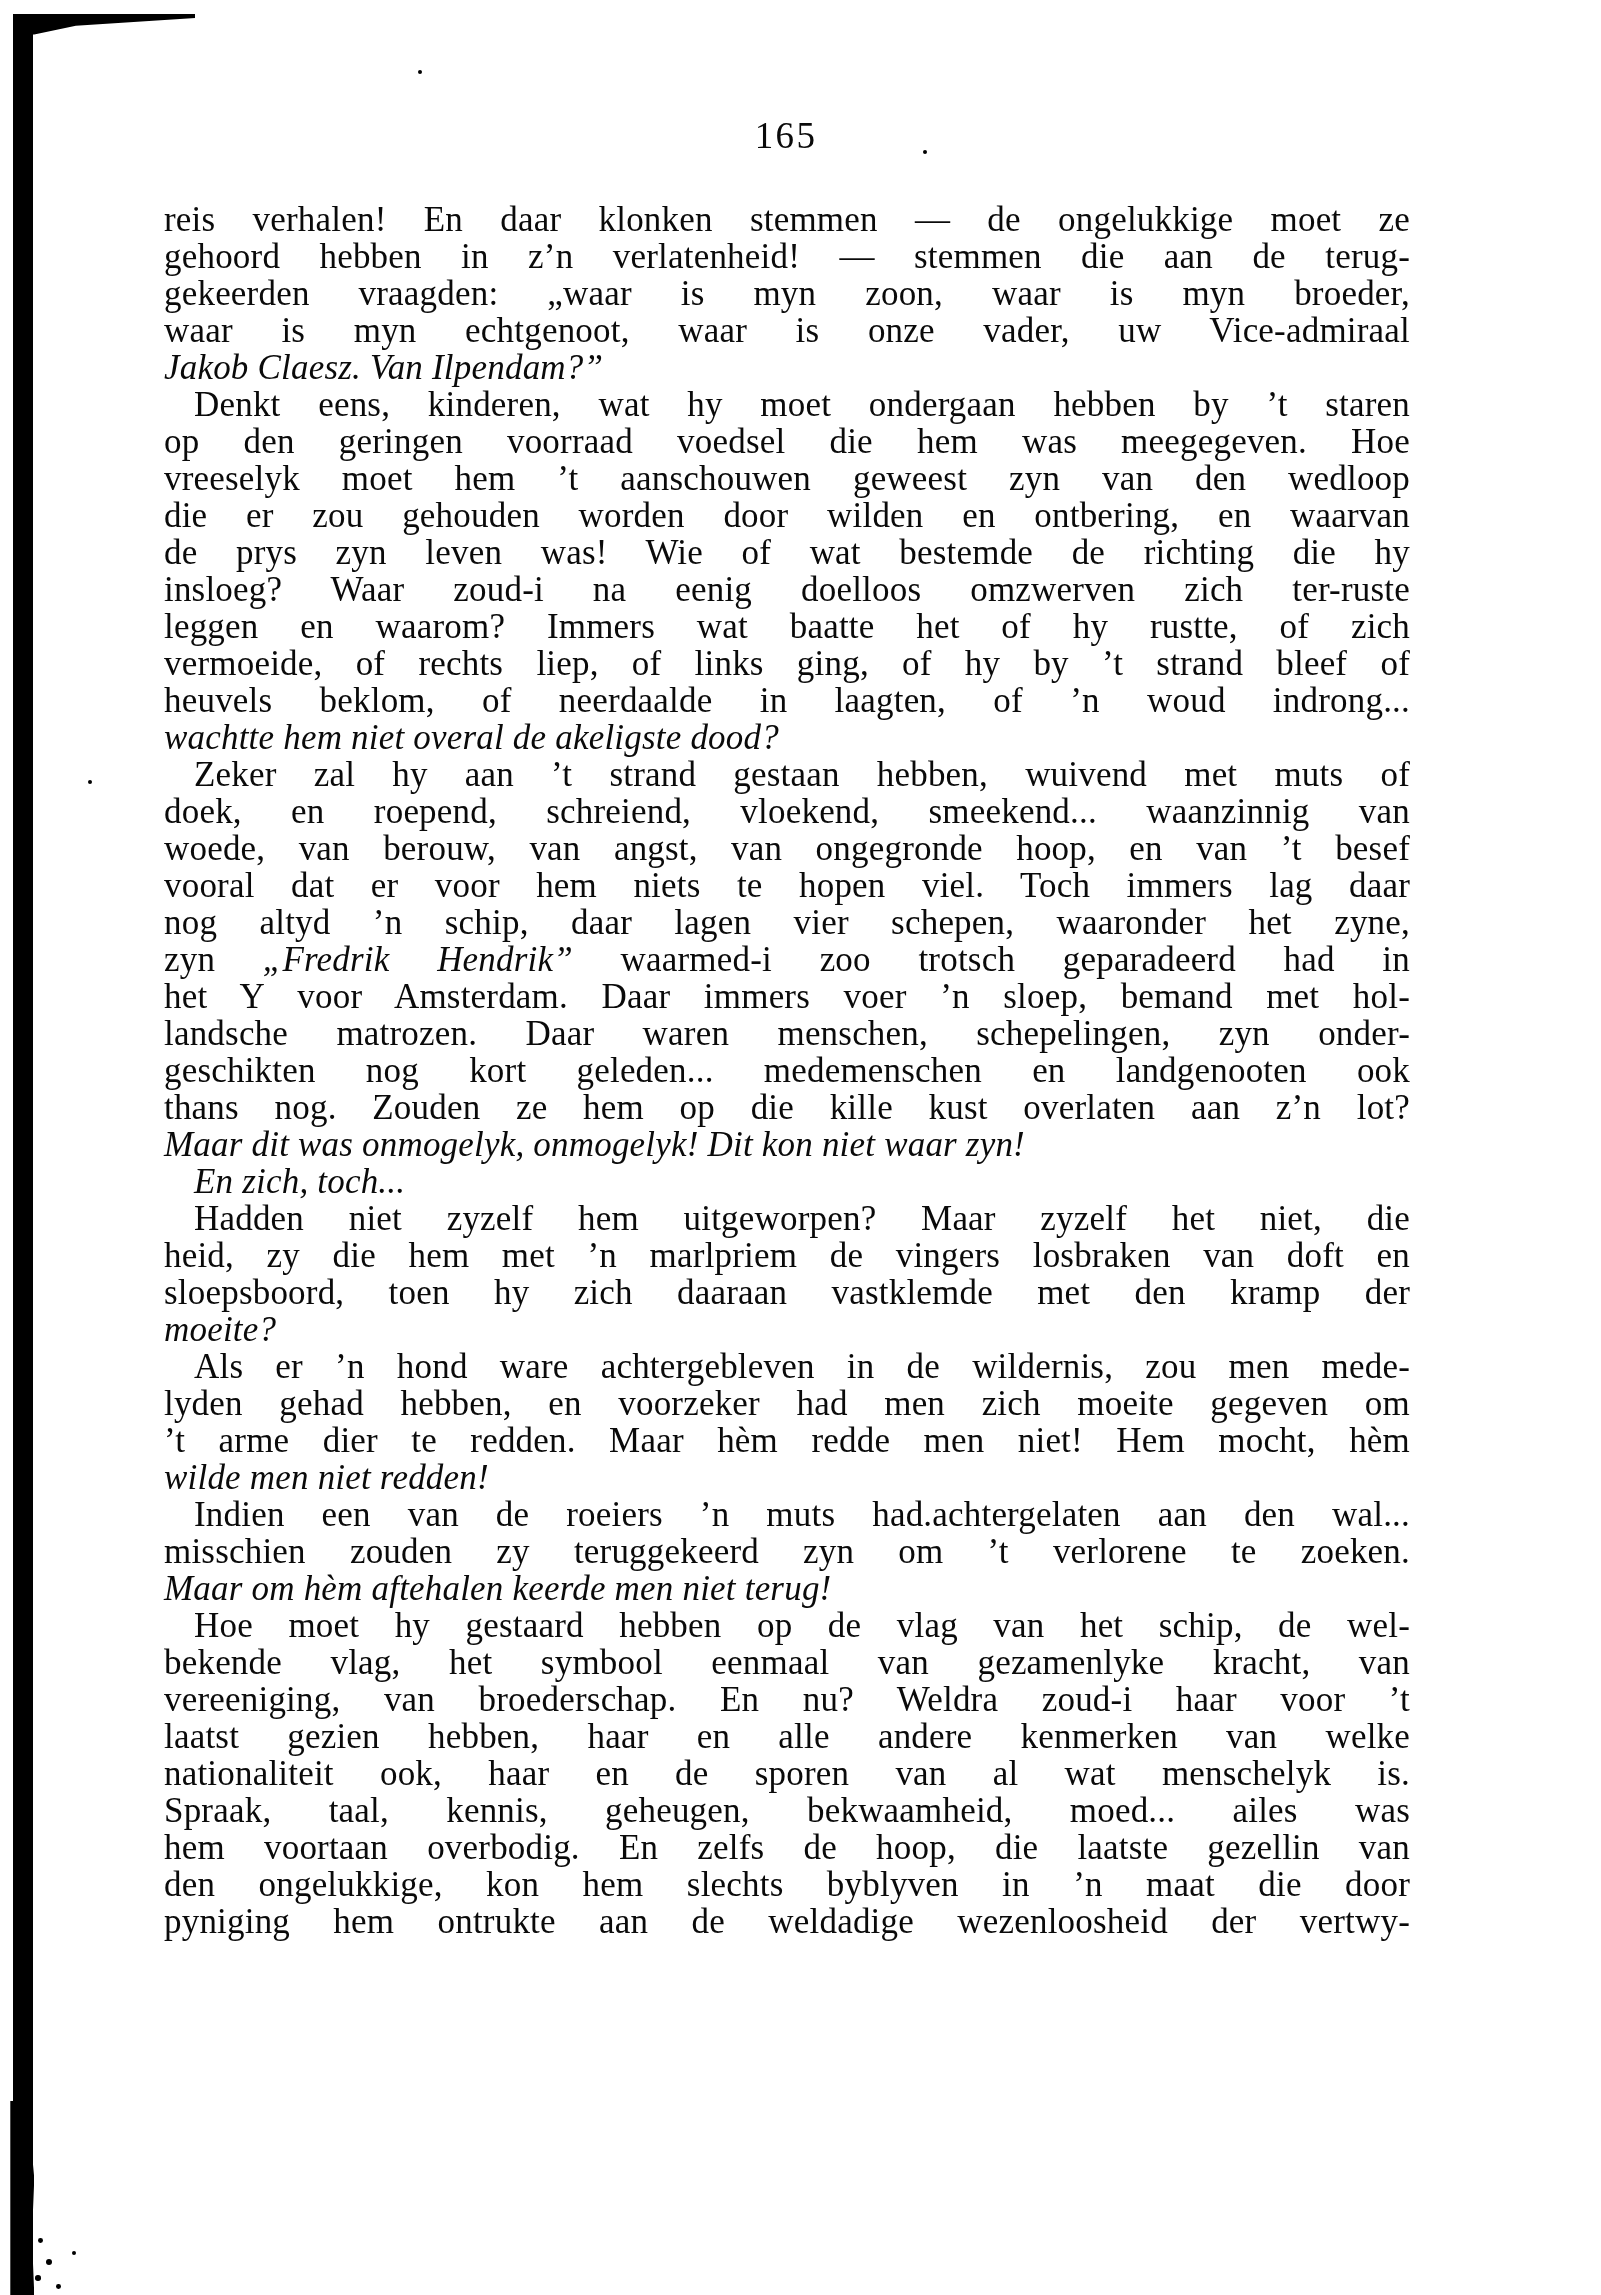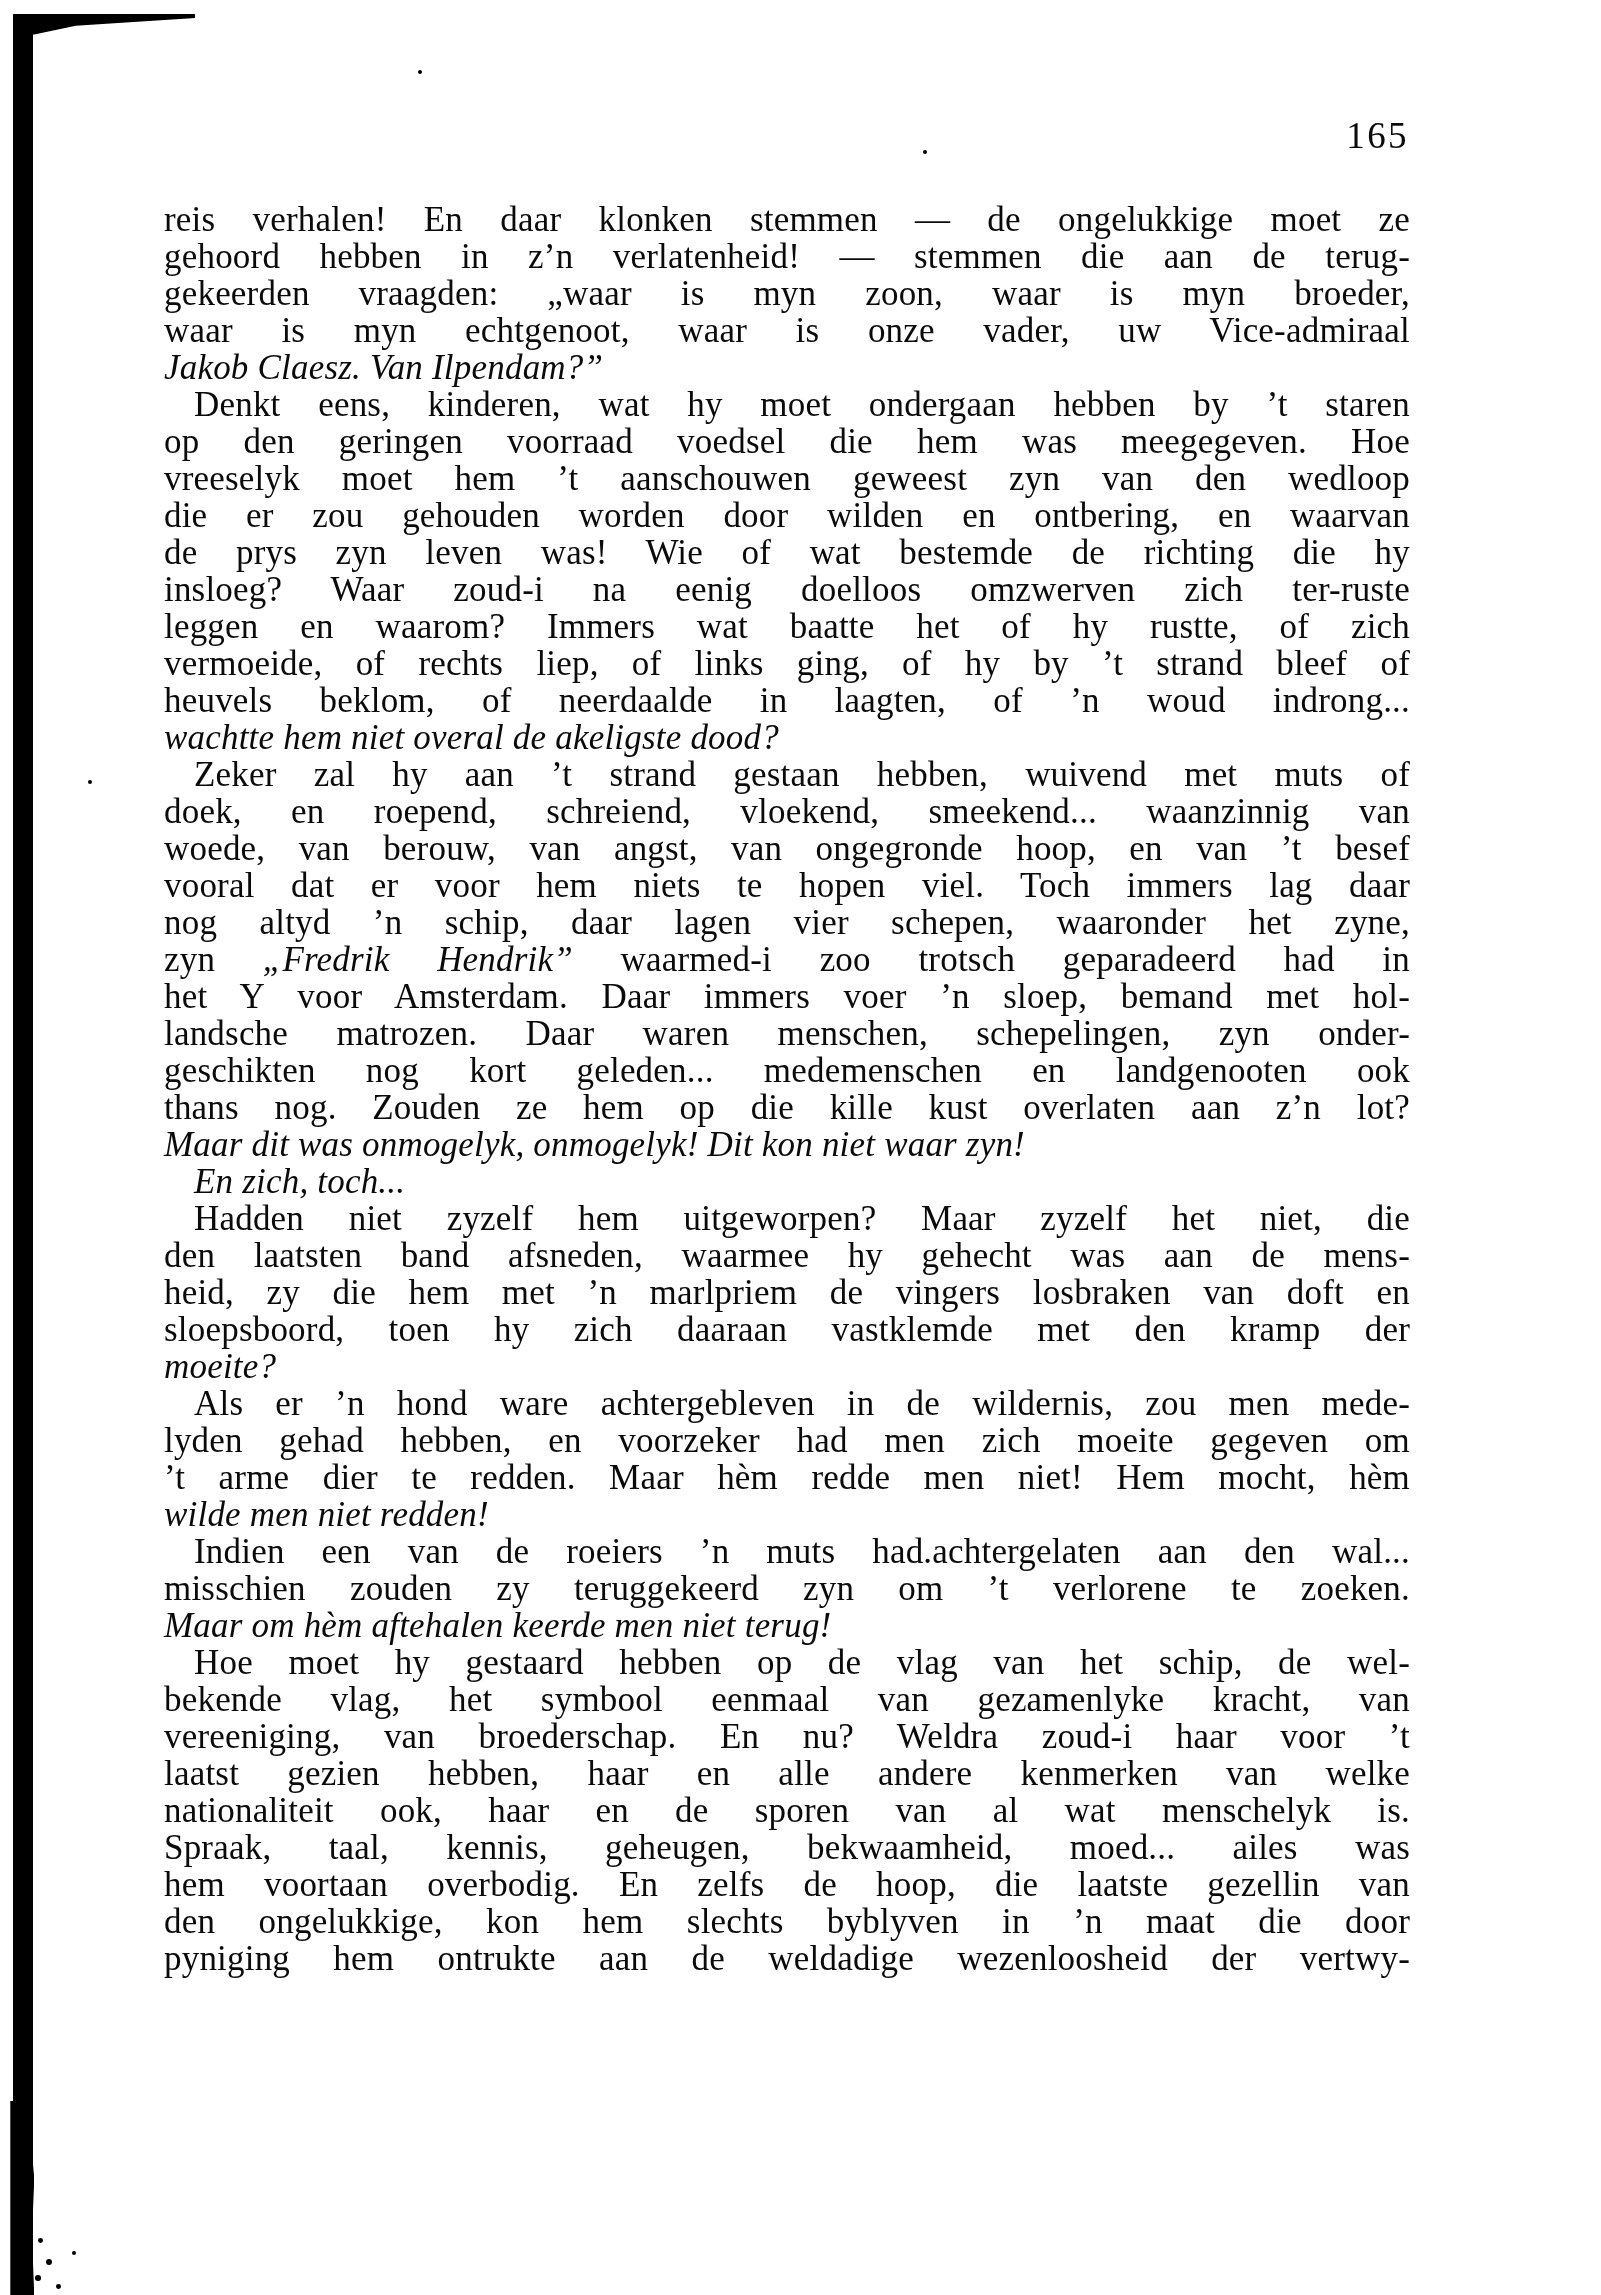--- a/index.html
+++ b/index.html
@@ -48,21 +48,21 @@
     background: #000;
     border-radius: 50%;
   }
 
   
   .page-number {
     position: absolute;
     left: 163px;
     top: 114px;
     width: 1246px;
-    text-align: right;
+    text-align: center;
     font-size: 37px;
     letter-spacing: 2.4px;
   }
 
   
   .text-block {
     position: absolute;
     left: 164px;
     top: 201px;
     width: 1246px;
@@ -127,21 +127,20 @@
     <div class="line"><span>vooral dat er voor hem niets te hopen viel. Toch immers lag daar</span></div>
     <div class="line"><span>nog altyd ’n schip, daar lagen vier schepen, waaronder het zyne,</span></div>
     <div class="line"><span>zyn </span><em>„Fredrik Hendrik”</em><span> waarmed-i zoo trotsch geparadeerd had in</span></div>
     <div class="line"><span>het Y voor Amsterdam. Daar immers voer ’n sloep, bemand met hol-</span></div>
     <div class="line"><span>landsche matrozen. Daar waren menschen, schepelingen, zyn onder-</span></div>
     <div class="line"><span>geschikten nog kort geleden... medemenschen en landgenooten ook</span></div>
     <div class="line"><span>thans nog. Zouden ze hem op die kille kust overlaten aan z’n lot?</span></div>
     <div class="line final"><span>Maar dit was onmogelyk, onmogelyk! Dit kon niet waar zyn!</span></div>
     <div class="line final indent"><span>En zich, toch...</span></div>
     <div class="line indent"><span>Hadden niet zyzelf hem uitgeworpen? Maar zyzelf het niet, die</span></div>
-    <div class="line"><span>den laatsten band afsneden, waarmee hy gehecht was aan de mens-</span></div>
     <div class="line"><span>heid, zy die hem met ’n marlpriem de vingers losbraken van doft en</span></div>
     <div class="line"><span>sloepsboord, toen hy zich daaraan vastklemde met den kramp der</span></div>
     <div class="line final"><span>moeite?</span></div>
     <div class="line indent"><span>Als er ’n hond ware achtergebleven in de wildernis, zou men mede-</span></div>
     <div class="line"><span>lyden gehad hebben, en voorzeker had men zich moeite gegeven om</span></div>
     <div class="line"><span>’t arme dier te redden. Maar hèm redde men niet! Hem mocht, hèm</span></div>
     <div class="line final"><span>wilde men niet redden!</span></div>
     <div class="line indent"><span>Indien een van de roeiers ’n muts had.achtergelaten aan den wal...</span></div>
     <div class="line"><span>misschien zouden zy teruggekeerd zyn om ’t verlorene te zoeken.</span></div>
     <div class="line final"><span>Maar om hèm aftehalen keerde men niet terug!</span></div>

